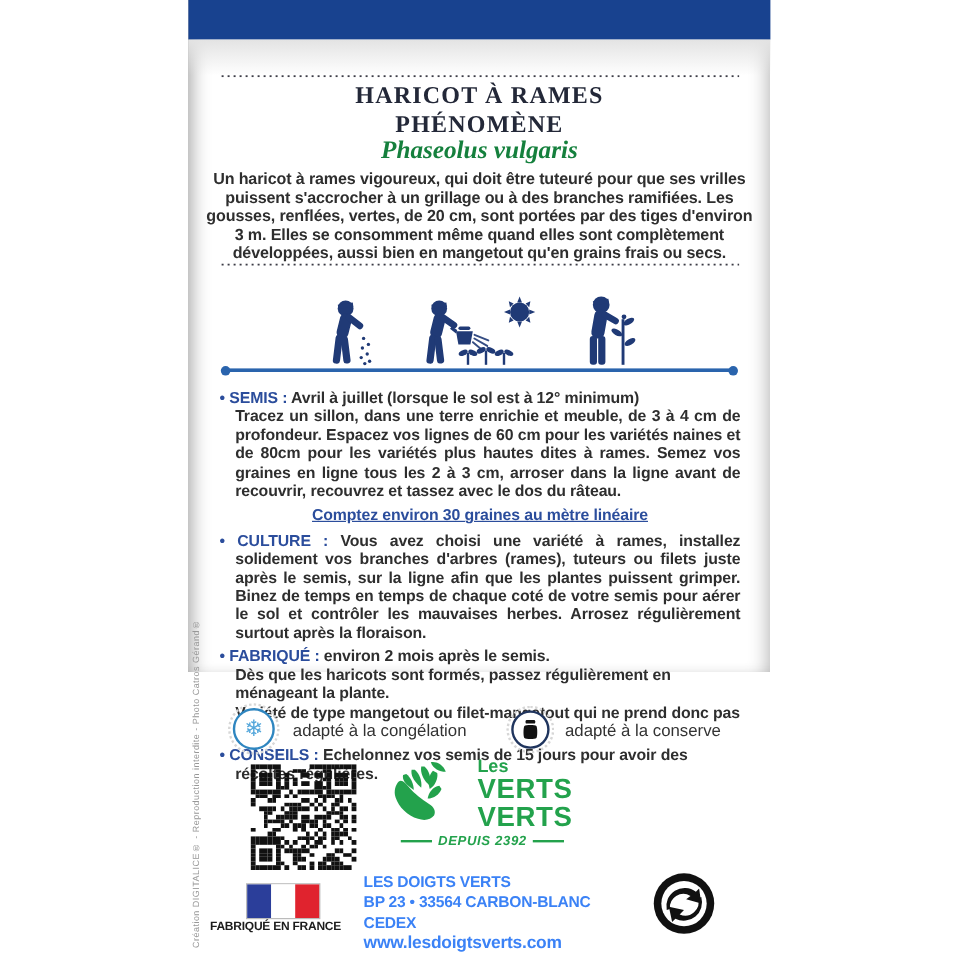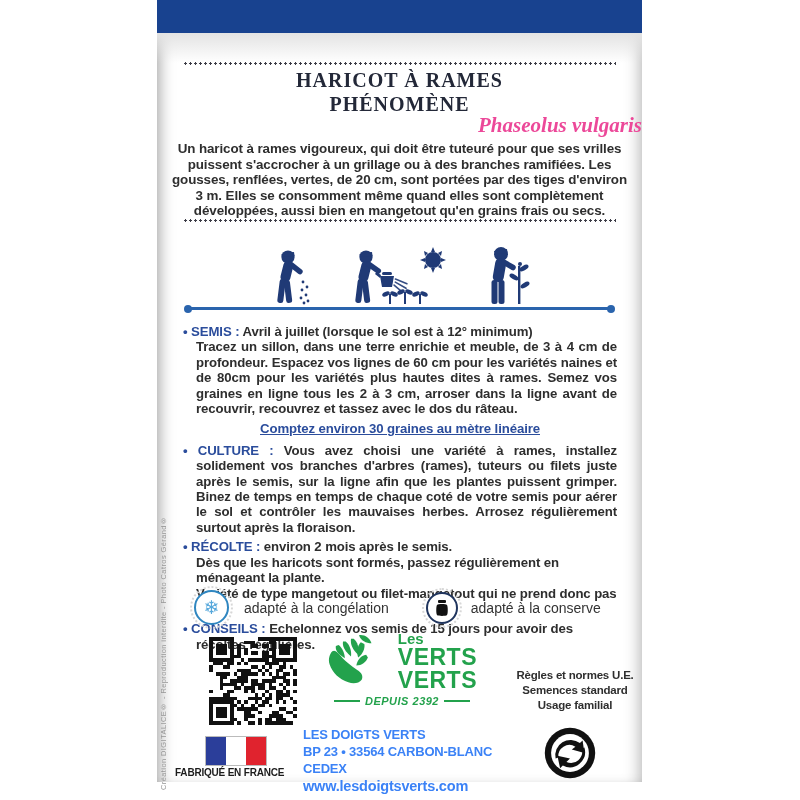--- a/index.html
+++ b/index.html
@@ -1,31 +1,31 @@
 <!DOCTYPE html>
 <html><head>
 <meta charset="utf-8">
 <style>
   html,body{margin:0;padding:0;background:#ffffff;}
   #stage{position:relative;width:800px;height:800px;background:#ffffff;overflow:hidden;
          font-family:"Liberation Sans",sans-serif;}
-  #label{position:absolute;left:157px;top:0;width:485px;height:782px;background:#fff;
+  #label{position:absolute;left:157px;top:0;width:485px;height:560px;background:#fff;
          box-shadow:inset 12px 0 16px -10px rgba(0,0,0,.38), inset -12px 0 16px -10px rgba(0,0,0,.30);}
   .band{position:absolute;left:0;top:0;width:100%;height:33px;background:#18428f;}
   .band-fade{position:absolute;left:0;top:33px;width:100%;height:30px;
              background:linear-gradient(#e3e3e3,rgba(255,255,255,0));}
   .dotted{position:absolute;left:26px;right:26px;height:3px;
           background-image:radial-gradient(circle,#3c3c46 1.05px,transparent 1.2px);
           background-size:5px 3px;background-repeat:repeat-x;}
   .title1,.title2{position:absolute;left:0;width:100%;text-align:center;
           font-family:"Liberation Serif",serif;font-weight:bold;color:#232838;
           font-size:20px;letter-spacing:1px;}
-  .latin{position:absolute;left:0;width:100%;text-align:right;
+  .latin{position:absolute;left:0;width:100%;text-align:center;
          font-family:"Liberation Serif",serif;font-style:italic;font-weight:bold;
-         color:#ec4899;font-size:21px;}
+         color:#15803d;font-size:21px;}
   .desc{position:absolute;left:12px;right:12px;text-align:center;
         font-size:13.4px;line-height:15.6px;font-weight:bold;color:#2e2e2e;letter-spacing:-.1px;}
   .picto-row{position:absolute;left:0;top:244px;width:100%;display:flex;
              justify-content:center;align-items:flex-end;gap:26px;}
   .blue-rule{position:absolute;left:30px;right:30px;top:307px;height:3px;background:#2a64ad;}
   .blue-rule .dot{position:absolute;top:-2.5px;width:8px;height:8px;border-radius:50%;background:#2a64ad;}
   .blue-rule .dot.l{left:-3px;} .blue-rule .dot.r{right:-3px;}
   .sections{position:absolute;left:26px;width:434px;top:324px;font-size:13.2px;
             line-height:15.4px;color:#2e2e2e;font-weight:bold;letter-spacing:-.1px;}
   .para{margin:0 0 3px 0;padding-left:13px;}
@@ -174,21 +174,21 @@
     </div>
 
     <div class="sections">
       <p class="para lead"><span class="bullet">• </span><span class="key">SEMIS :</span> <span>Avril à juillet (lorsque le sol est à 12° minimum)</span></p>
       <p class="para just" style="margin-top:-3px">Tracez un sillon, dans une terre enrichie et meuble, de 3 à 4 cm de profondeur. Espacez vos lignes de 60 cm pour les variétés naines et de 80cm pour les variétés plus hautes dites à rames. Semez vos graines en ligne tous les 2 à 3 cm, arroser dans la ligne avant de recouvrir, recouvrez et tassez avec le dos du râteau.</p>
 
       <p class="highlight">Comptez environ 30 graines au mètre linéaire</p>
 
       <p class="para lead just"><span class="bullet">• </span><span class="key">CULTURE :</span> <span>Vous avez choisi une variété à rames, installez solidement vos branches d'arbres (rames), tuteurs ou filets juste après le semis, sur la ligne afin que les plantes puissent grimper. Binez de temps en temps de chaque coté de votre semis pour aérer le sol et contrôler les mauvaises herbes. Arrosez régulièrement surtout après la floraison.</span></p>
 
-      <p class="para lead" style="margin-top:4px"><span class="bullet">• </span><span class="key">RÉCOLTE :</span> <span>environ 2 mois après le semis.</span></p>
+      <p class="para lead" style="margin-top:4px"><span class="bullet">• </span><span class="key">FABRIQUÉ :</span> <span>environ 2 mois après le semis.</span></p>
       <p class="para" style="margin-top:-3px">Dès que les haricots sont formés, passez régulièrement en ménageant la plante.</p>
       <p class="para" style="margin-top:-3px">Variété de type mangetout ou filet-mangetout qui ne prend donc pas le fil.</p>
 
       <p class="para lead" style="margin-top:5px"><span class="bullet">• </span><span class="key">CONSEILS :</span> <span>Echelonnez vos semis de 15 jours pour avoir des récoltes régulières.</span></p>
     </div>
 
     <div class="badges">
       <span class="circ freeze-circ">
           <span>❄</span>
         </span>
@@ -852,25 +852,20 @@
         </svg>
         <div class="logo-txt">
           <div class="logo-les">Les</div>
           <div class="logo-big">VERTS</div>
           <div class="logo-big">VERTS</div>
         </div>
       </div>
       <div class="logo-since">DEPUIS 2392</div>
     </div>
 
-    <div class="norms">
-      <div>Règles et normes U.E.</div>
-      <div>Semences standard</div>
-      <div>Usage familial</div>
-    </div>
 
     <div class="flag">
       <i class="b"></i>
         <i class="w"></i>
         <i class="r"></i>
     </div>
     <div class="made-in">FABRIQUÉ EN FRANCE</div>
 
     <div class="address">
       <div class="l1">LES DOIGTS VERTS</div>

